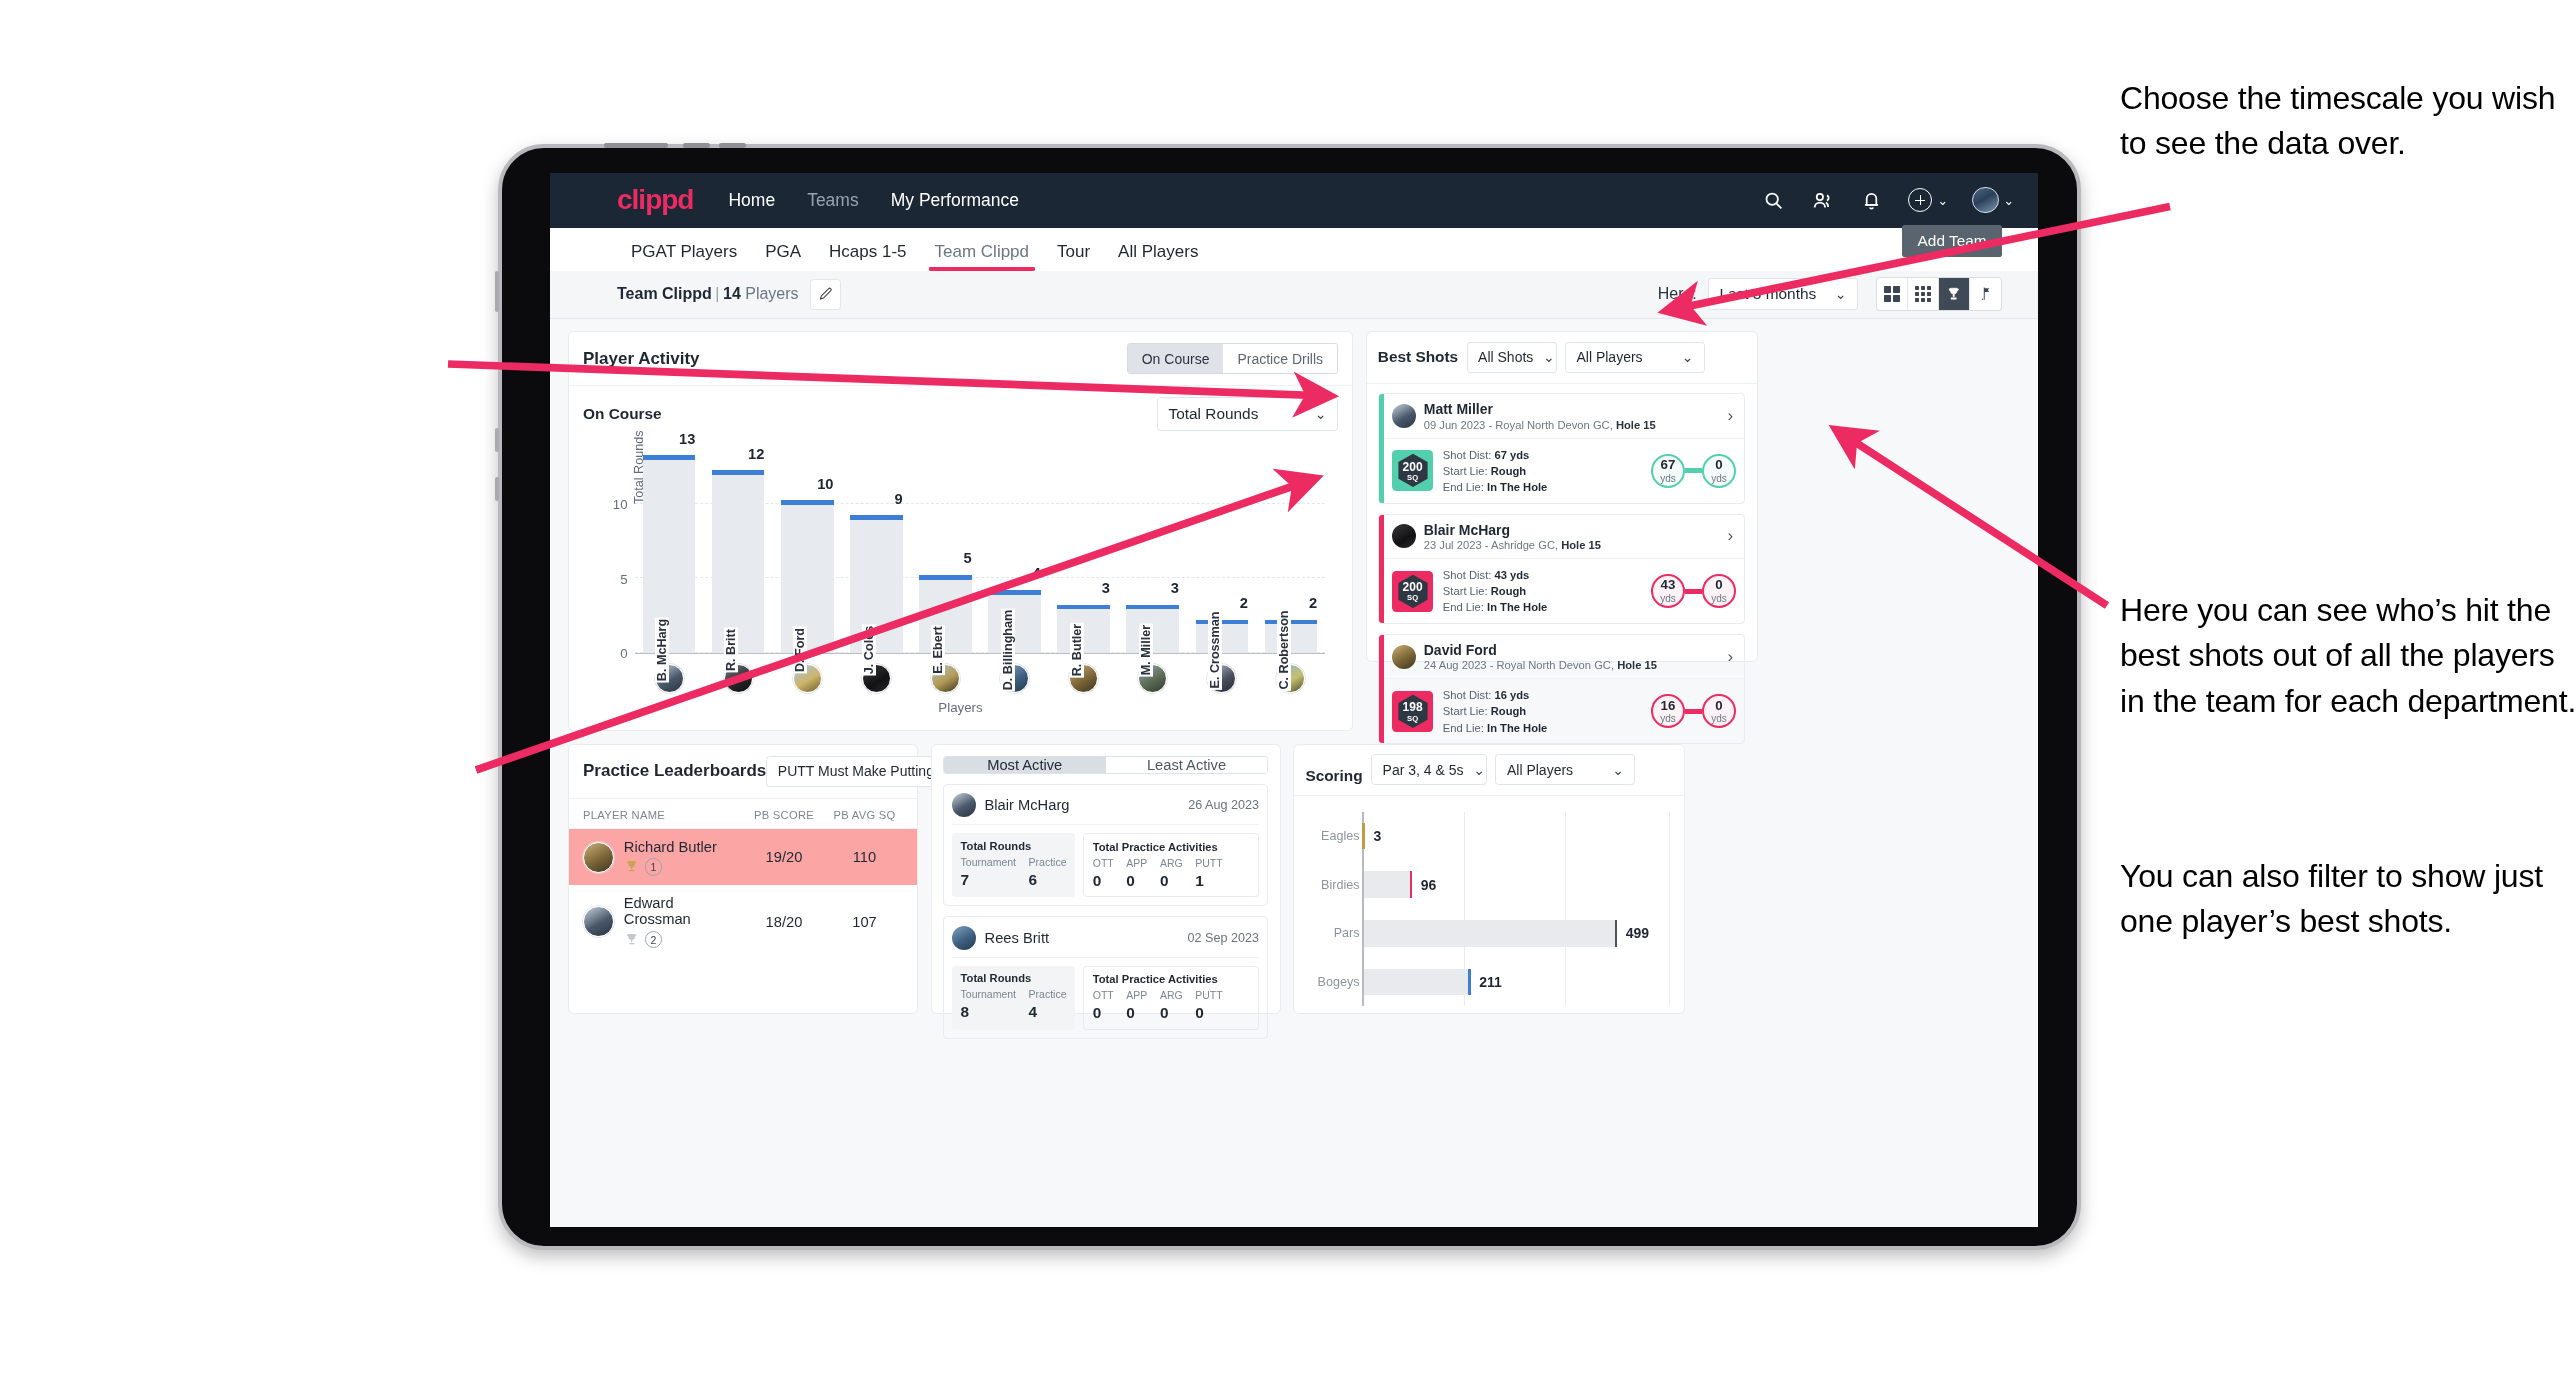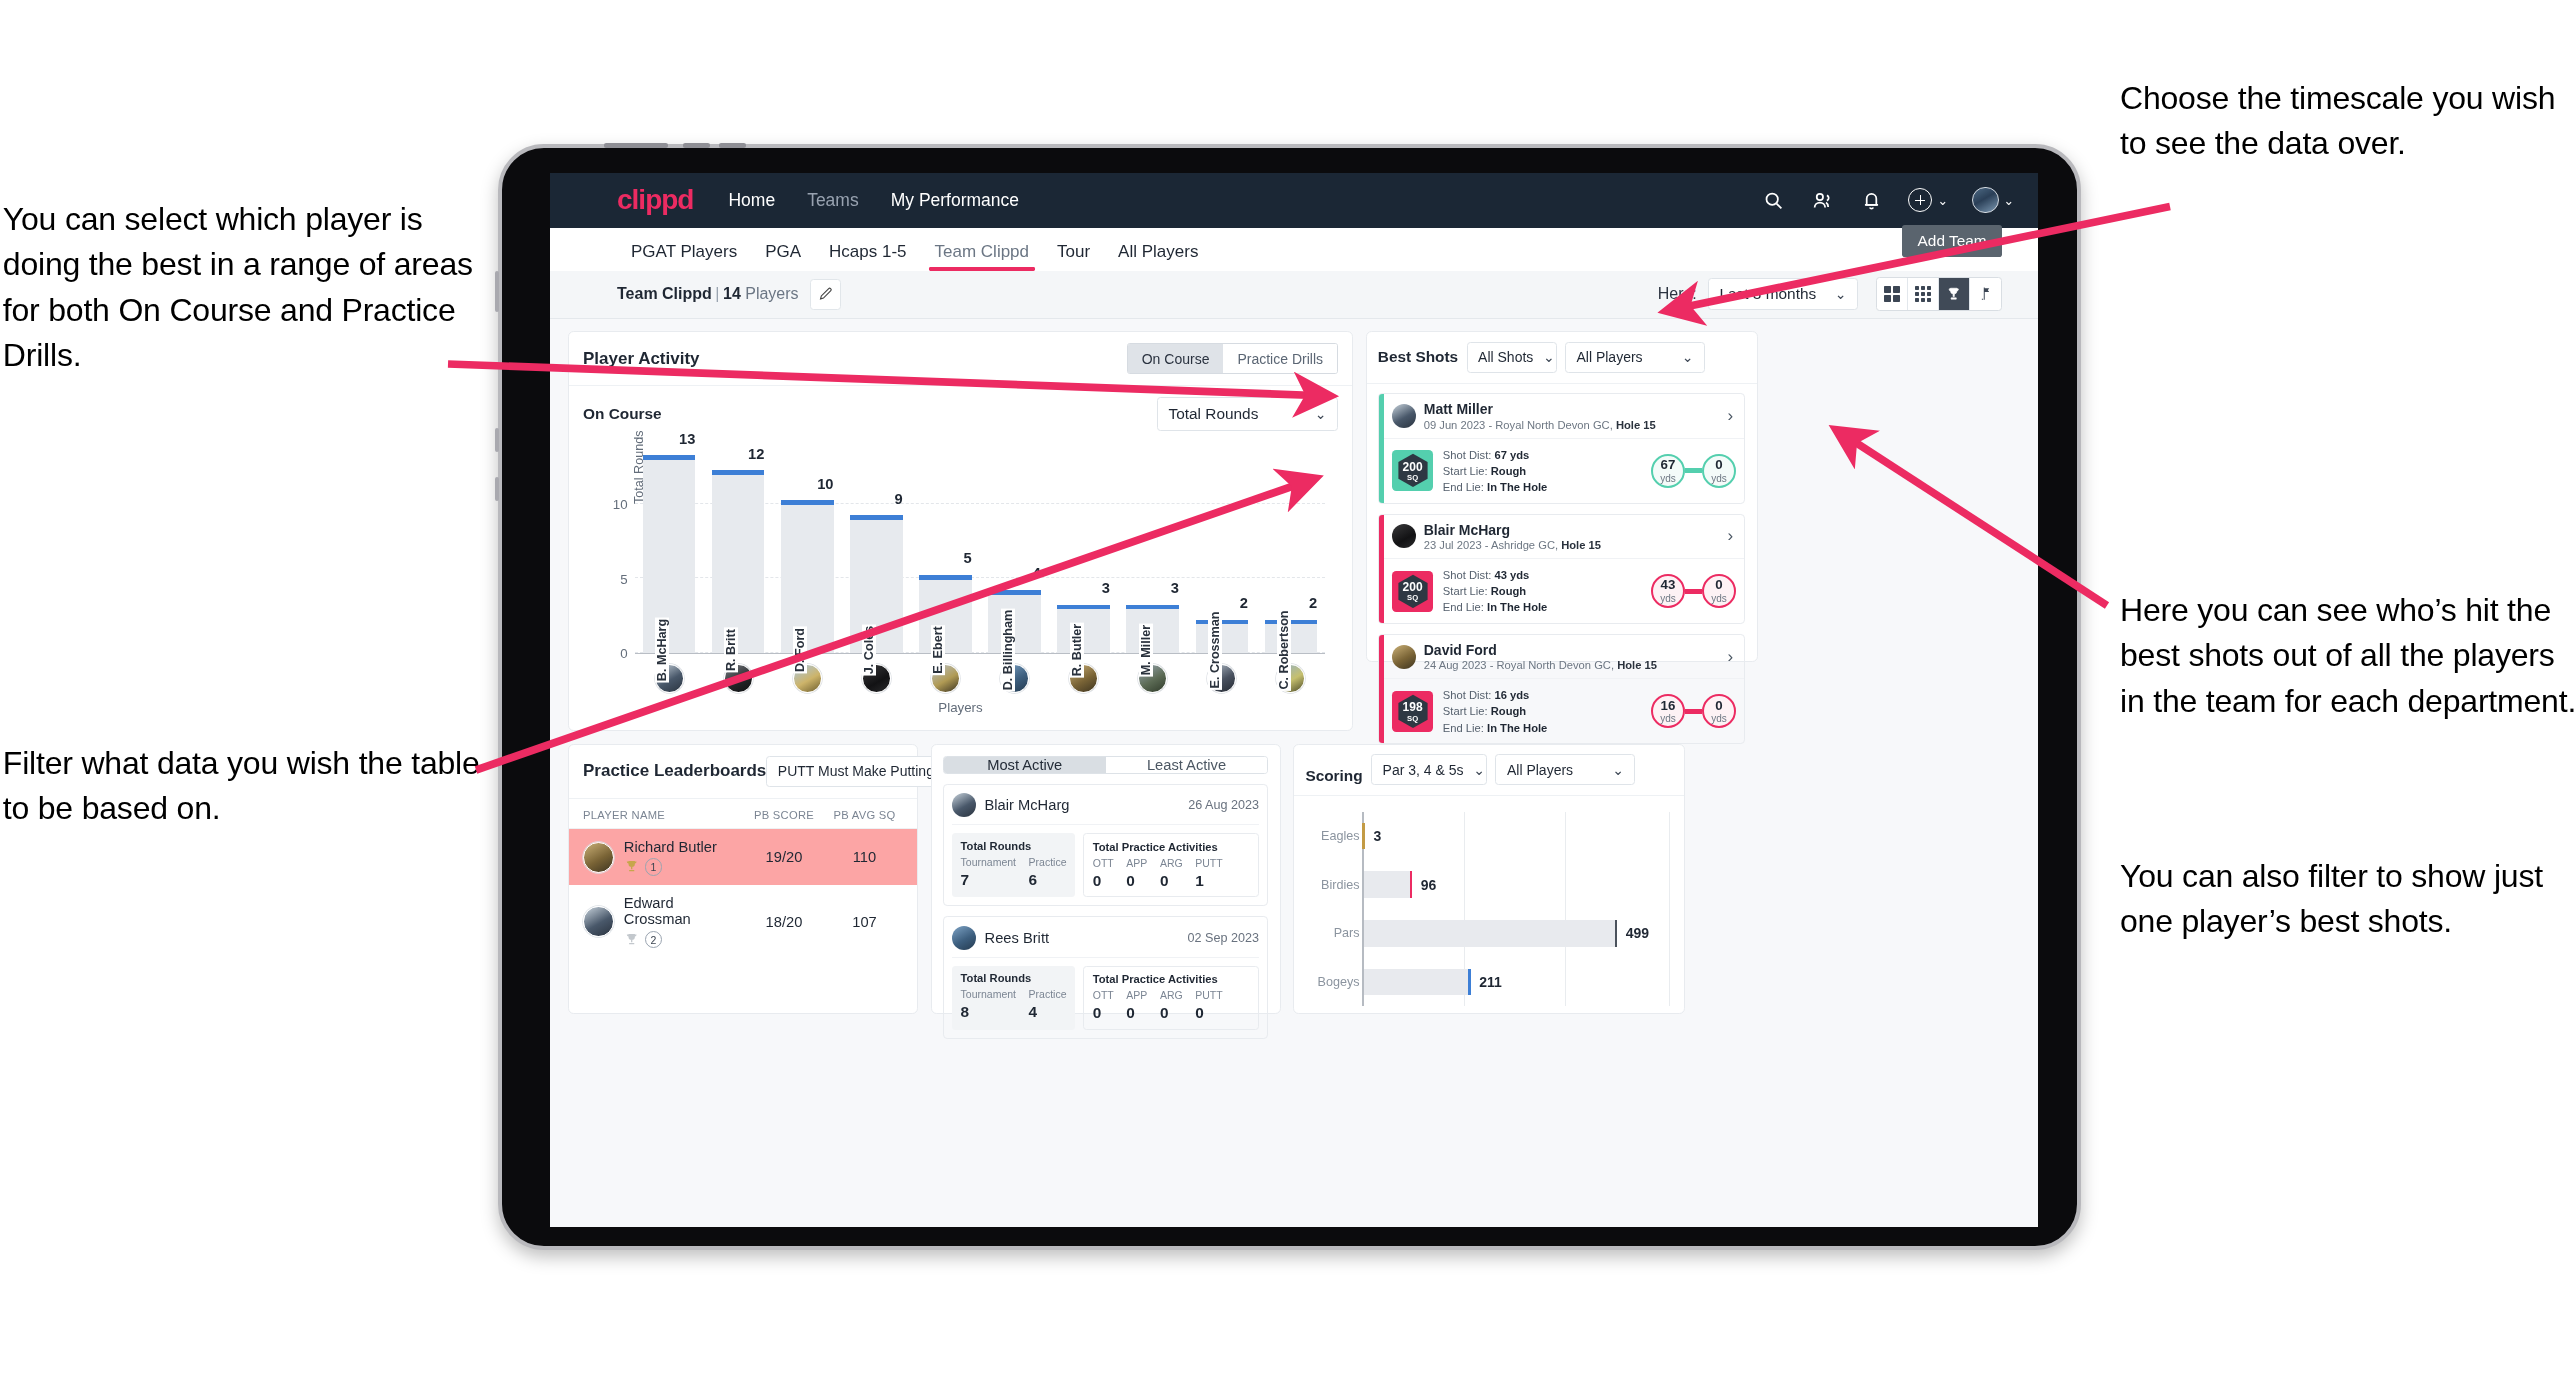--- a/index.html
+++ b/index.html
@@ -293,22 +293,20 @@
   .sc-rl { position:absolute; left:-52px; width:48px; text-align:right; font-size:12.6px; color:#8b949f; }
   .sc-bar { height:100%; background:#e8eaee; position:relative; }
   .sc-tip { position:absolute; right:0; top:0; bottom:0; width:2.8px; }
   .sc-num { position:absolute; left: calc(100% + 8.4px); top:50%; transform:translateY(-50%); font-size:14px; font-weight:700; color:#1f2733; white-space:nowrap;}
 </style>
 </head>
 <body>
 
 <div class="stage">
 
-  <div class="anno" id="anno-left-top">You can select which player is doing the best in a range of areas for both On Course and Practice Drills.</div>
-  <div class="anno" id="anno-left-bot">Filter what data you wish the table to be based on.</div>
   <div class="anno" id="anno-rt-top">Choose the timescale you wish to see the data over.</div>
   <div class="anno" id="anno-rt-mid">Here you can see who’s hit the best shots out of all the players in the team for each department.</div>
   <div class="anno" id="anno-rt-bot">You can also filter to show just one player’s best shots.</div>
 
   <div class="tablet">
     <div class="btn-top bt1"></div>
     <div class="btn-top bt2"></div>
     <div class="btn-top bt3"></div>
     <div class="btn-side bs1"></div>
     <div class="btn-side bs2"></div>

